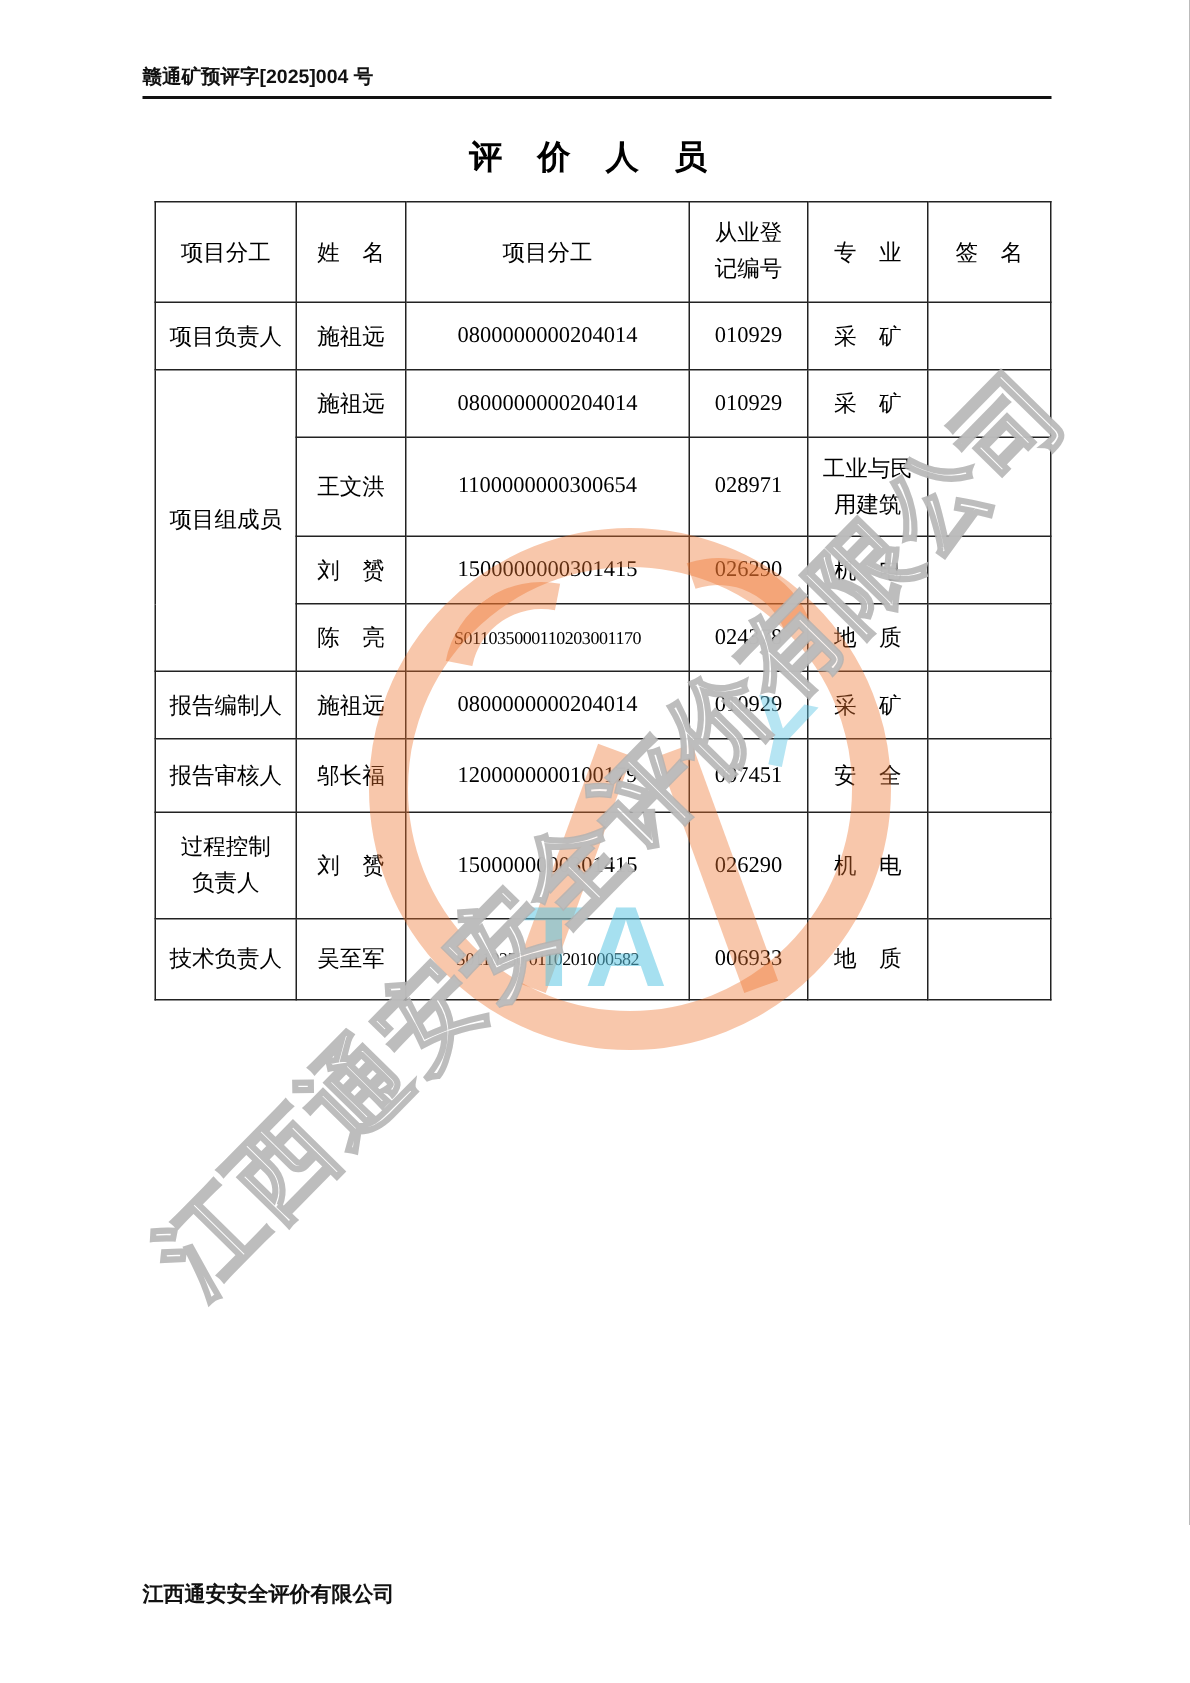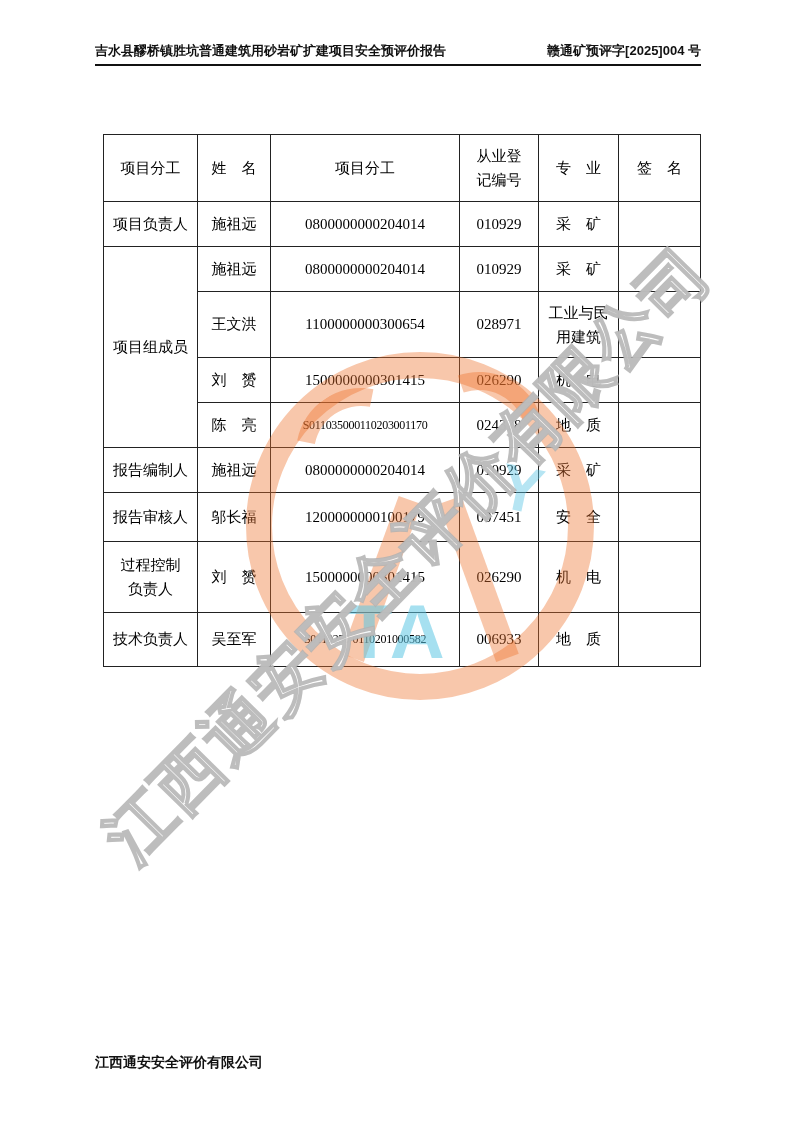--- a/index.html
+++ b/index.html
@@ -79,25 +79,25 @@
     font-size:62px; letter-spacing:16px; color:rgba(243,88,70,0.58);
     white-space:nowrap;
   }
 </style>
 </head>
 <body>
 
 <div class="page">
 
   <div class="hdr">
-    <span>吉水县醪桥镇胜坑普通建筑用砂岩矿扩建项目安全预评价报告</span>
     <span>赣通矿预评字[2025]004 号</span>
   </div>
   <div class="hdr-rule"></div>
 
+  <div class="doc-title">评 价 人 员</div>
 
   <div class="tbl-wrap">
     <table>
       <colgroup>
         <col style="width:94px">
           <col style="width:73px">
           <col style="width:189px">
         <col style="width:79px">
           <col style="width:80px">
           <col style="width:82px">

